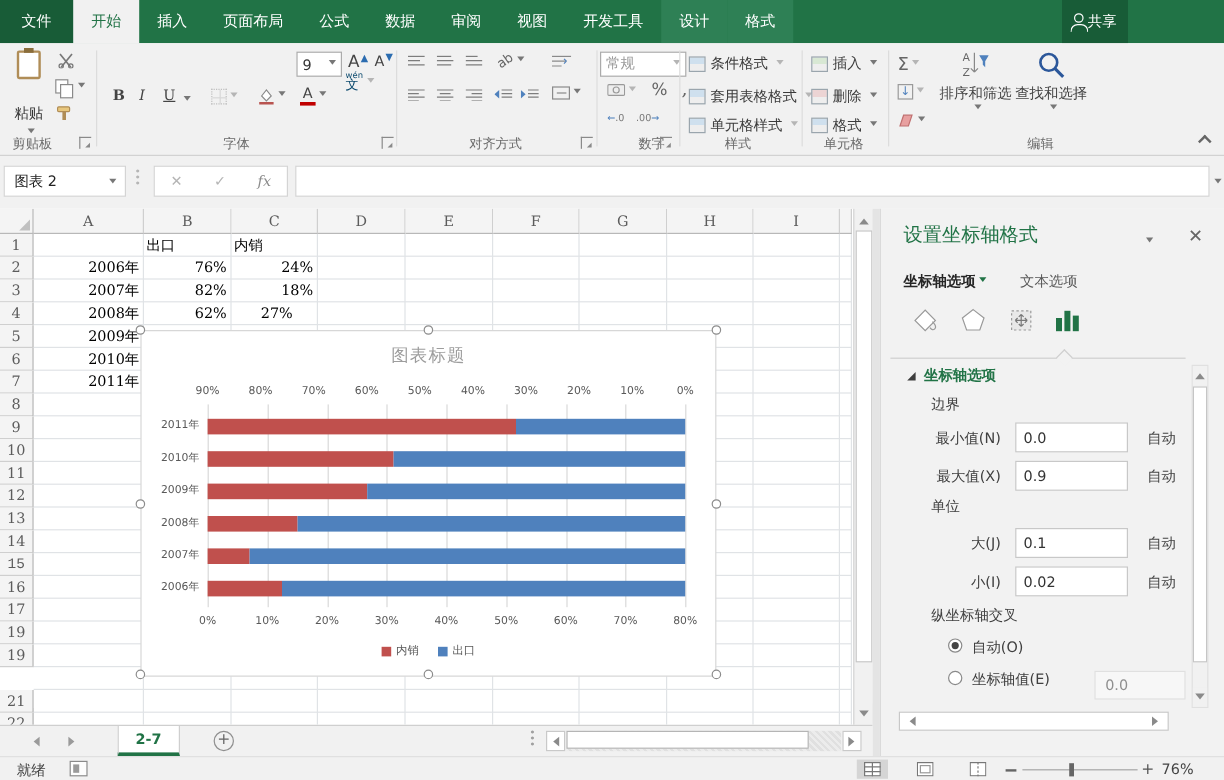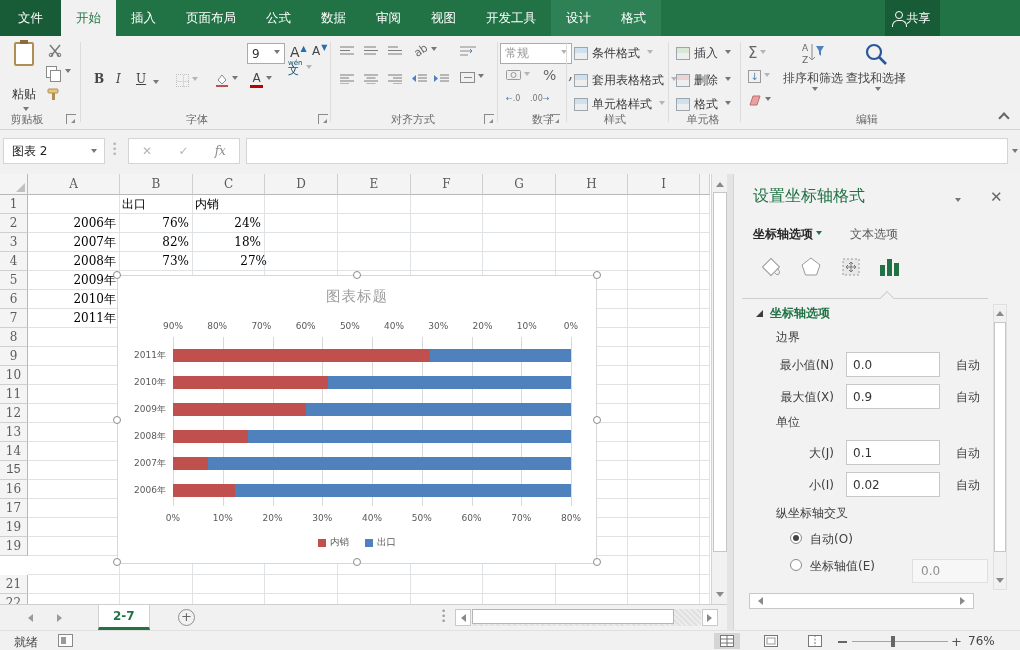--- a/index.html
+++ b/index.html
@@ -515,22 +515,22 @@
         <div class="ghl" style="top: 419px;"></div>
         <div class="cell" style="left: 122px; top: 21px; width: 67px; text-align: left;">出口</div>
         <div class="cell" style="left: 195px; top: 21px; width: 66px; text-align: left;">内销</div>
         <div class="cell" style="left: 30px; top: 40px; width: 86px; text-align: right;">2006年</div>
         <div class="cell" style="left: 122px; top: 40px; width: 67px; text-align: right;">76%</div>
         <div class="cell" style="left: 195px; top: 40px; width: 66px; text-align: right;">24%</div>
         <div class="cell" style="left: 30px; top: 59px; width: 86px; text-align: right;">2007年</div>
         <div class="cell" style="left: 122px; top: 59px; width: 67px; text-align: right;">82%</div>
         <div class="cell" style="left: 195px; top: 59px; width: 66px; text-align: right;">18%</div>
         <div class="cell" style="left: 30px; top: 78px; width: 86px; text-align: right;">2008年</div>
-        <div class="cell" style="left: 122px; top: 78px; width: 67px; text-align: right;">73%</div>
-        <div class="cell" style="left: 201px; top: 78px; width: 66px; text-align: right;">27%</div>
+        <div class="cell" style="left: 122px; top: 78px; width: 67px; text-align: right;">62%</div>
+        <div class="cell" style="left: 178px; top: 78px; width: 66px; text-align: right;">27%</div>
         <div class="cell" style="left: 30px; top: 97px; width: 86px; text-align: right;">2009年</div>
         <div class="cell" style="left: 30px; top: 116px; width: 86px; text-align: right;">2010年</div>
         <div class="cell" style="left: 30px; top: 135px; width: 86px; text-align: right;">2011年</div>
       </div>
 
     <div id="chart">
       <div id="chTitle">图表标题</div>
       <div id="chInner" style="position:absolute;left:0;top:0;width:100%;height:100%">
           <div class="ax" style="left: 39px; top: 44px; width: 32px; text-align: center;">90%</div>
           <div class="ax" style="left: 83.2px; top: 44px; width: 32px; text-align: center;">80%</div>

